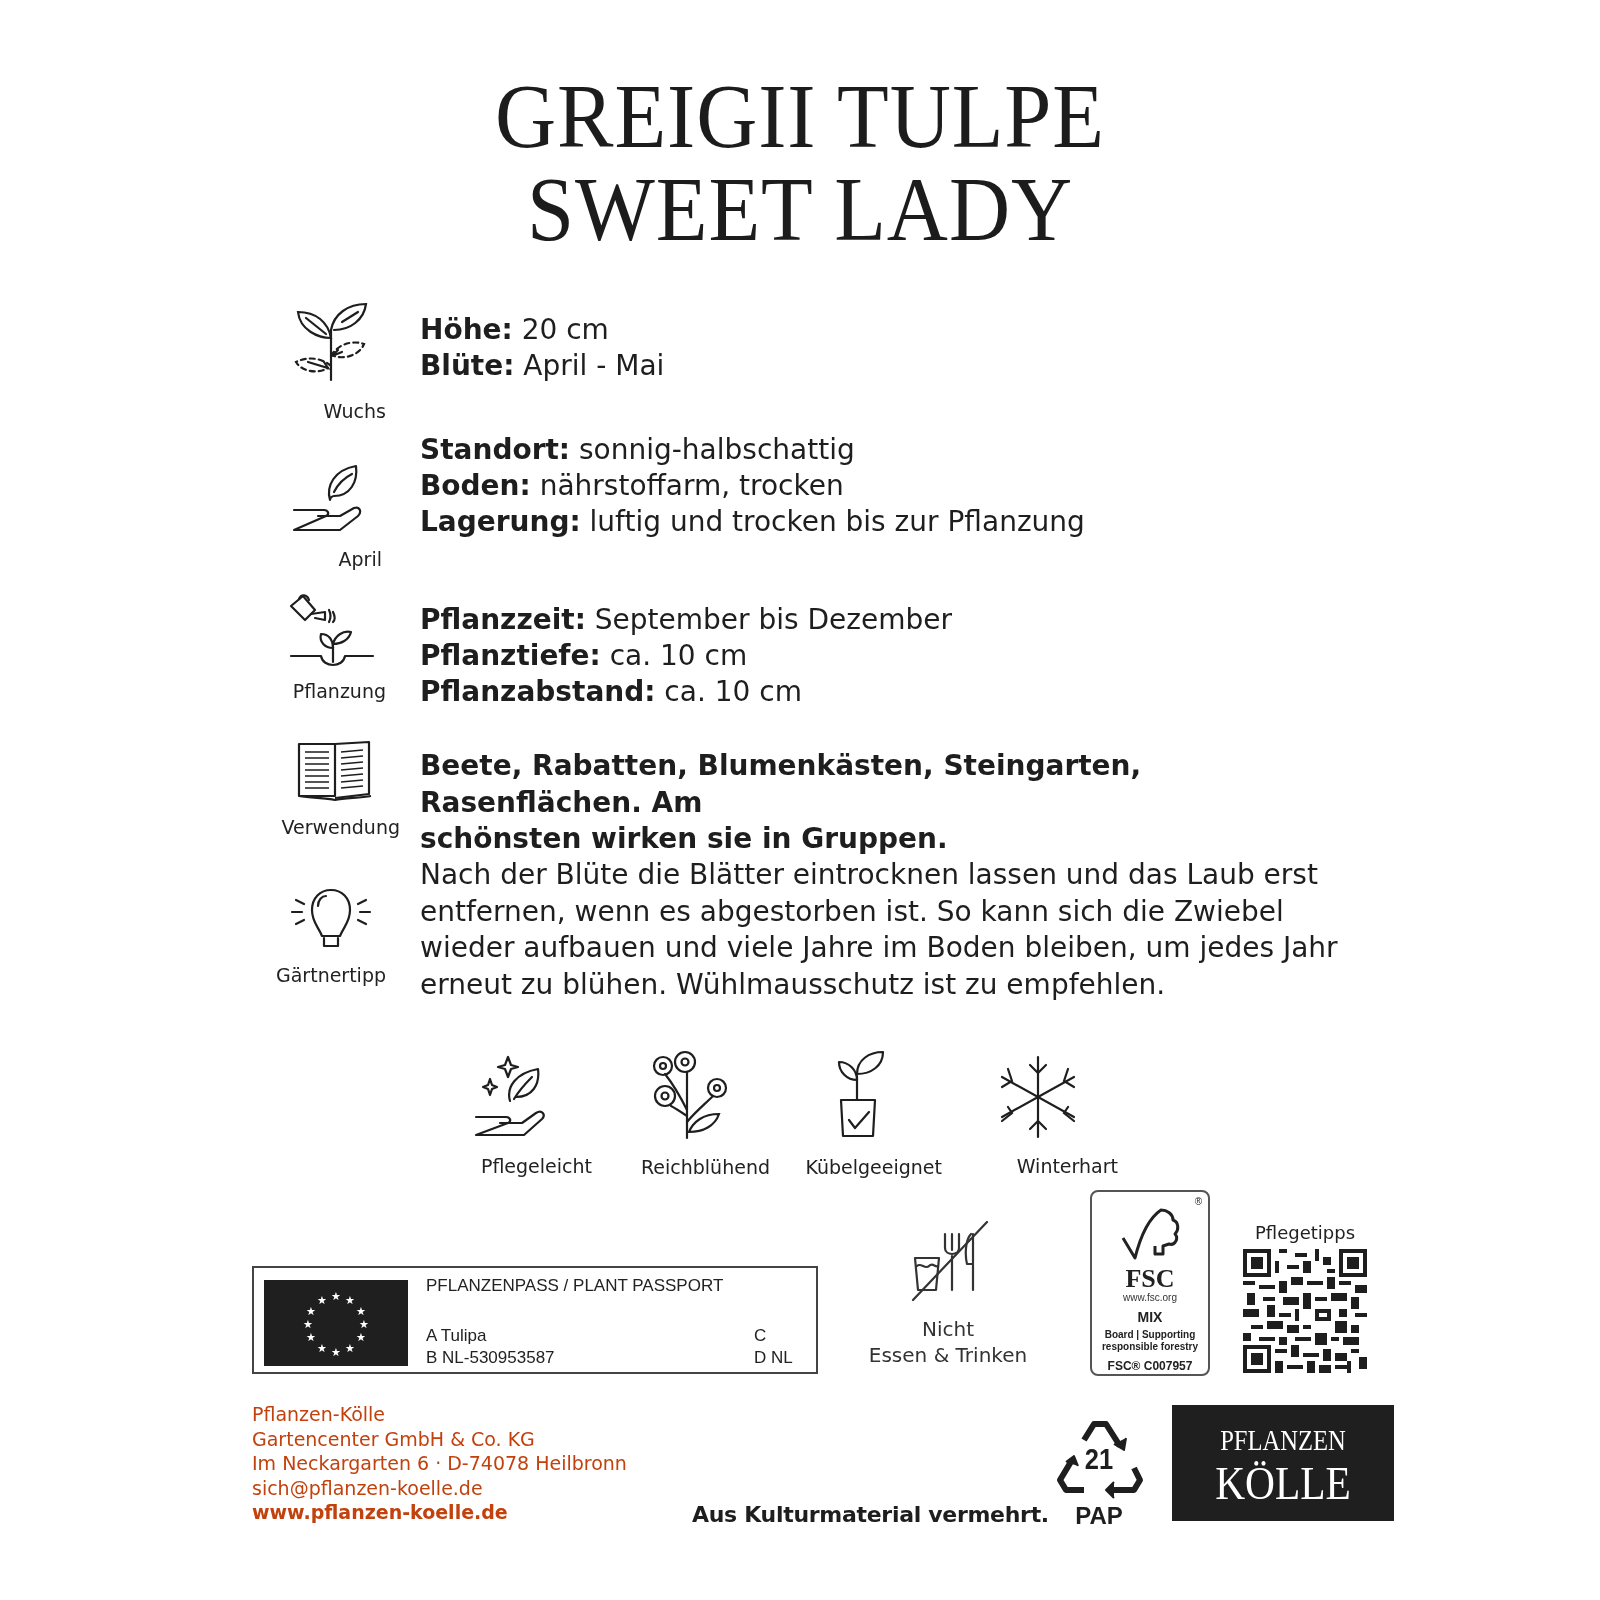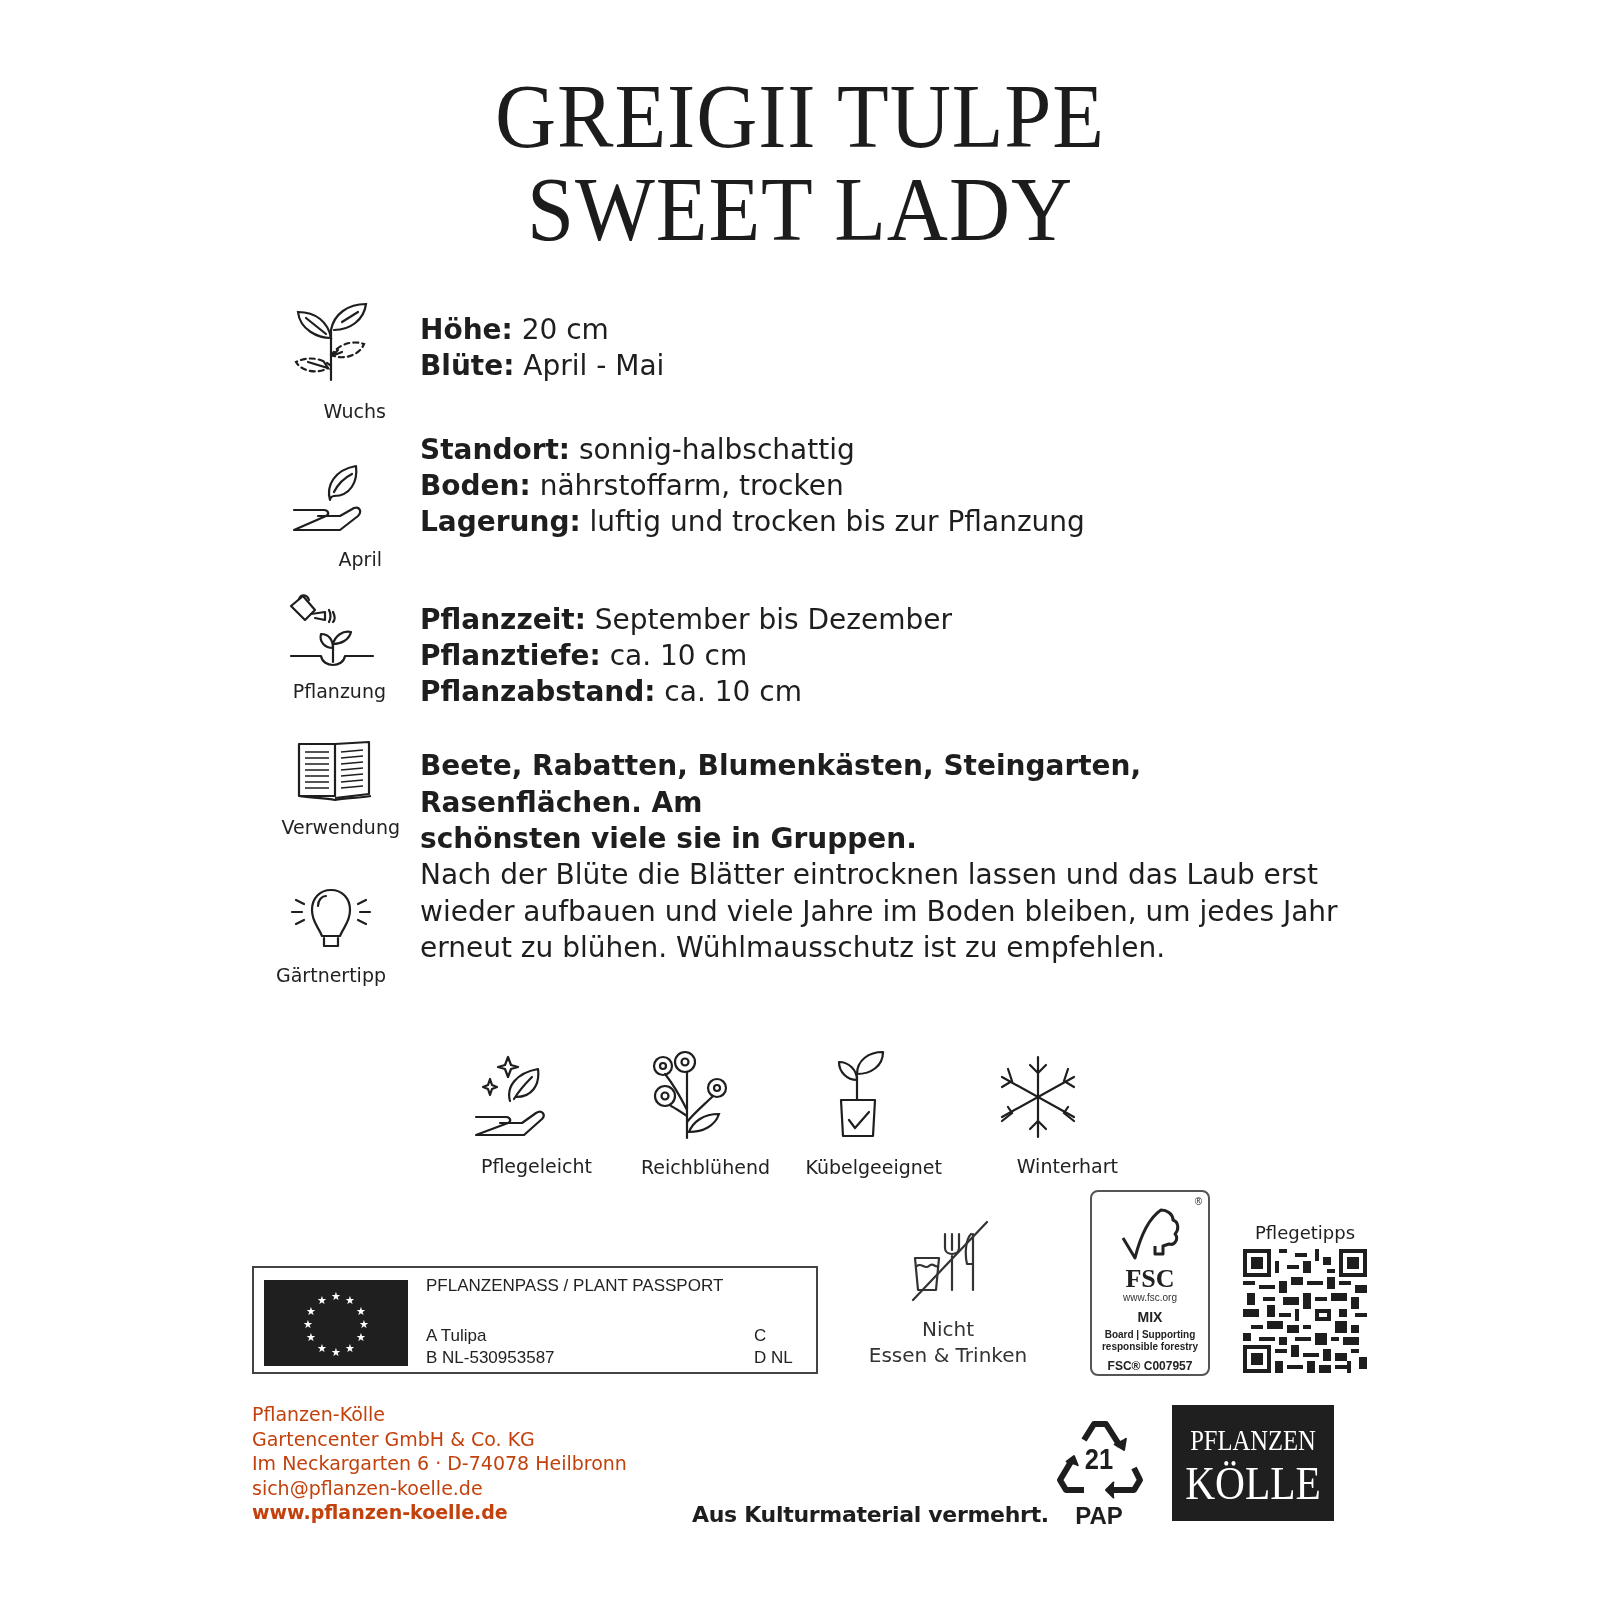--- a/index.html
+++ b/index.html
@@ -15,21 +15,21 @@
     .feature { width: 160px; text-align: center; }
     .feature svg { display: block; margin: 0 auto; }
     .feature .icon-label { margin-top: 16px; font-size: 19px; }
     .passport { left: 252px; top: 1266px; width: 566px; height: 108px; border: 2px solid #444; box-sizing: border-box; }
     .eu-flag { position: absolute; left: 10px; top: 12px; width: 144px; height: 86px; background: #1f1f1f; }
     .pp-text { position: absolute; font-family: "Liberation Sans", sans-serif; font-size: 17px; color: #222; }
     .fsc-box { left: 1090px; top: 1190px; width: 120px; height: 186px; border: 2px solid #555; border-radius: 8px; box-sizing: border-box; font-family: "Liberation Sans", sans-serif; text-align: center; }
     .footer-addr { left: 252px; top: 1402px; font-size: 19px; line-height: 24.5px; color: #c2410c; }
     .footer-addr .bold { font-weight: bold; }
     .kultur { left: 692px; top: 1502px; font-size: 22px; font-weight: bold; color: #1e1e1e; font-family: "DejaVu Sans", sans-serif; letter-spacing: -0.3px; }
-    .brand-box { left: 1172px; top: 1405px; width: 162px; height: 116px; background: #1f1f1f; color: #fff; font-family: "Liberation Serif", serif; text-align: center; }
+    .brand-box { left: 1172px; top: 1405px; width: 222px; height: 116px; background: #1f1f1f; color: #fff; font-family: "Liberation Serif", serif; text-align: center; }
   </style>
 </head>
 <body>
 
 <div class="abs title" style="top:70px;">GREIGII TULPE</div>
 <div class="abs title" style="top:163px;">SWEET LADY</div>
 
 <div class="abs row-icon" style="left:276px; top:300px;">
   <svg width="86" height="86" viewBox="0 0 86 86" fill="none" stroke="#1e1e1e" stroke-width="2.2" stroke-linecap="round">
     <path d="M43 80 V30"></path>
@@ -89,35 +89,36 @@
     <path d="M4 4 H40 V56 H4 Z"></path>
     <path d="M40 4 L74 2 V54 L40 58"></path>
     <path d="M4 56 C16 58 30 58 40 60 C50 58 64 58 76 56"></path>
     <path d="M10 12 H34 M10 18 H34 M10 24 H34 M10 30 H34 M10 36 H34 M10 42 H34 M10 48 H34" stroke-width="1.6"></path>
     <path d="M46 12 L68 10 M46 18 L68 16 M46 24 L68 22 M46 30 L68 28 M46 36 L68 34 M46 42 L68 40 M46 48 L68 46" stroke-width="1.6"></path>
   </svg>
   <div class="icon-label" style="margin-top:12px; margin-left:-10px; width:130px;">Verwendung</div>
 </div>
 <div class="abs info para" style="left:420px; top:748px;font-weight:bold;">
   <div>Beete, Rabatten, Blumenkästen, Steingarten, Rasenflächen. Am</div>
-  <div>schönsten viele sie in Gruppen.</div>
+  <div>schönsten wirken sie in Gruppen.</div>
 </div>
 
 <div class="abs row-icon" style="left:276px; top:886px;">
   <svg width="86" height="68" viewBox="0 0 86 68" fill="none" stroke="#1e1e1e" stroke-width="2.2" stroke-linecap="round" stroke-linejoin="round">
     <path d="M34 50 C30 40 24 36 24 24 C24 12 32 4 43 4 C54 4 62 12 62 24 C62 36 56 40 52 50 Z"></path>
     <path d="M30 20 C30 14 34 10 38 10"></path>
     <path d="M36 52 V60 H50 V52"></path>
     <path d="M8 14 L16 18 M4 26 H14 M8 38 L16 34"></path>
     <path d="M78 14 L70 18 M82 26 H72 M78 38 L70 34"></path>
   </svg>
   <div class="icon-label" style="margin-top:10px;">Gärtnertipp</div>
 </div>
 <div class="abs info para" style="left:420px; top:857px;">
   <div>Nach der Blüte die Blätter eintrocknen lassen und das Laub erst</div>
+  <div>entfernen, wenn es abgestorben ist. So kann sich die Zwiebel</div>
   <div>wieder aufbauen und viele Jahre im Boden bleiben, um jedes Jahr</div>
   <div>erneut zu blühen. Wühlmausschutz ist zu empfehlen.</div>
 </div>
 
 <div class="abs feature" style="left:432px; top:1055px;">
   <svg width="80" height="84" viewBox="0 0 80 84" fill="none" stroke="#1e1e1e" stroke-width="2.2" stroke-linecap="round" stroke-linejoin="round">
     <path d="M36 2 L39 10 L46 12 L39 14 L36 22 L33 14 L26 12 L33 10 Z"></path>
     <path d="M18 24 L20 30 L25 32 L20 34 L18 40 L16 34 L11 32 L16 30 Z"></path>
     <path d="M38 46 C34 32 44 18 66 14 C68 30 60 42 44 42"></path>
     <path d="M42 44 C48 34 54 28 60 22"></path>

